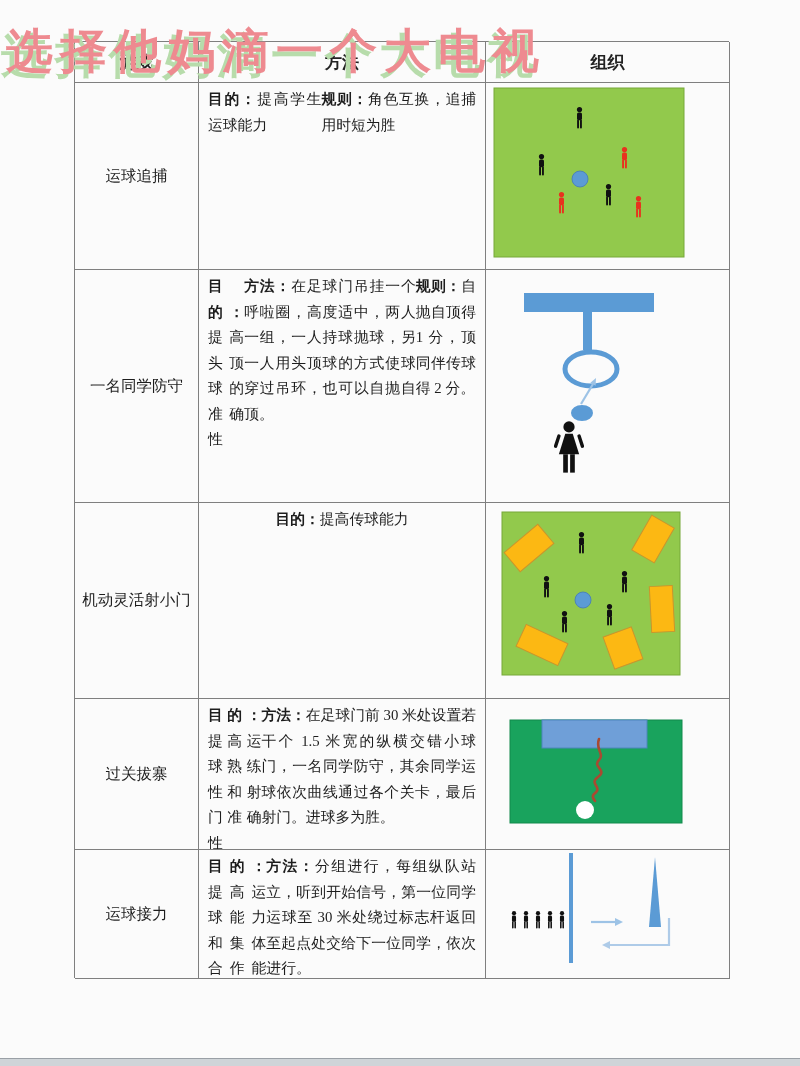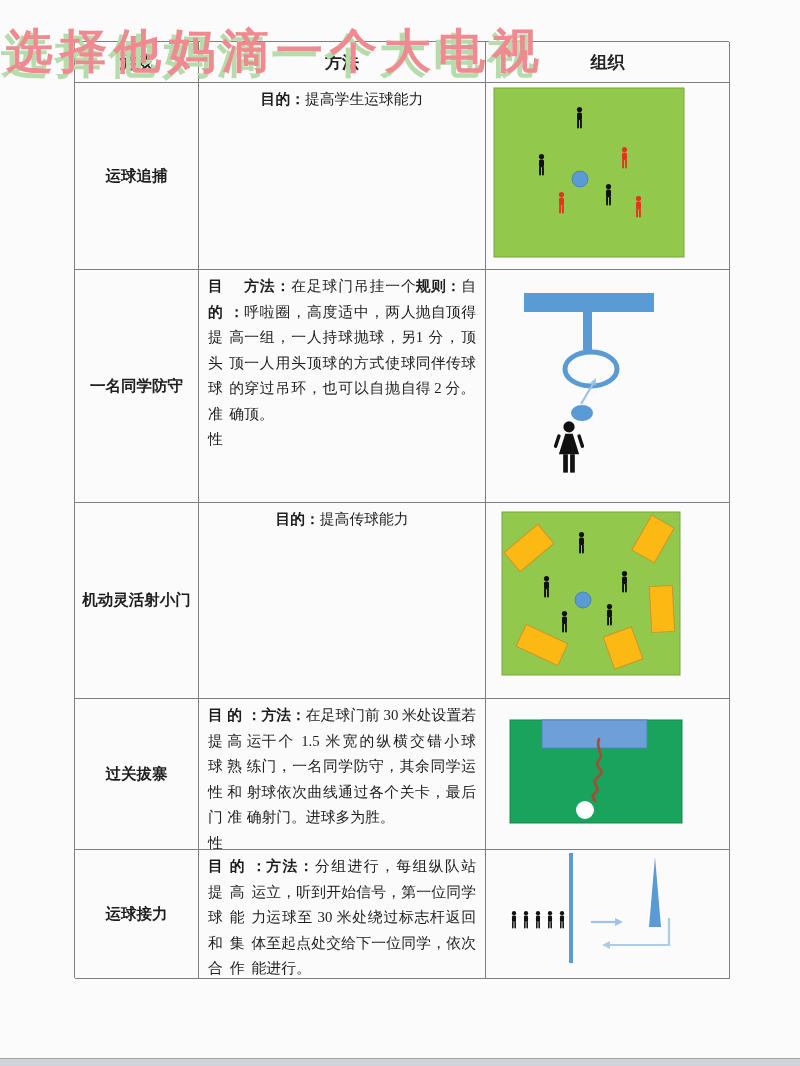--- a/index.html
+++ b/index.html
@@ -37,21 +37,21 @@
     border-right:1px solid var(--border-gray);
     border-bottom:1px solid var(--border-gray);
     overflow:hidden;
   }
   .hcell{
     display:flex;align-items:center;justify-content:center;
     font-weight:bold;font-size:17px;color:#222;
   }
   .gcell{
     display:flex;align-items:center;justify-content:center;
-    font-weight:bold;font-size:15.5px;color:#1d1d1d;text-align:center;
+    font-weight:normal;font-size:15.5px;color:#1d1d1d;text-align:center;
   }
   .mcell{
     display:flex;justify-content:center;
     padding:4px 9px;
     font-family:"Liberation Serif",serif;
     font-size:14.8px;line-height:25.5px;color:#1d1d1d;
     text-align:justify;
   }
   .mline .mlabel{font-family:"Liberation Sans",sans-serif;font-weight:bold;}
   .ocell{position:relative;}
@@ -105,20 +105,21 @@
 
   <div class="grid">
 
     <div class="cell hcell">游戏</div>
     <div class="cell hcell">方法</div>
     <div class="cell hcell">组织</div>
 
     <div class="cell gcell">运球追捕</div>
     <div class="cell mcell">
       <div class="mline"><span class="mlabel">目的：</span><span>提高学生运球能力</span></div>
+      <div class="mline"><span class="mlabel">规则：</span><span>角色互换，追捕用时短为胜</span></div>
     </div>
     <div class="cell ocell">
       <svg width="243" height="186" viewBox="0 0 243 186">
         <rect class="f-green" x="8" y="5" width="190" height="169"></rect>
         <use href="#sym-person" class="f-black" x="88" y="24" width="11" height="22"></use>
         <use href="#sym-person" class="f-black" x="50" y="71" width="11" height="22"></use>
         <use href="#sym-person" class="f-red" x="133" y="64" width="11" height="22"></use>
         <circle class="f-blue ball-outline" cx="94" cy="96" r="8"></circle>
         <use href="#sym-person" class="f-red" x="70" y="109" width="11" height="22"></use>
         <use href="#sym-person" class="f-black" x="117" y="101" width="11" height="22"></use>

